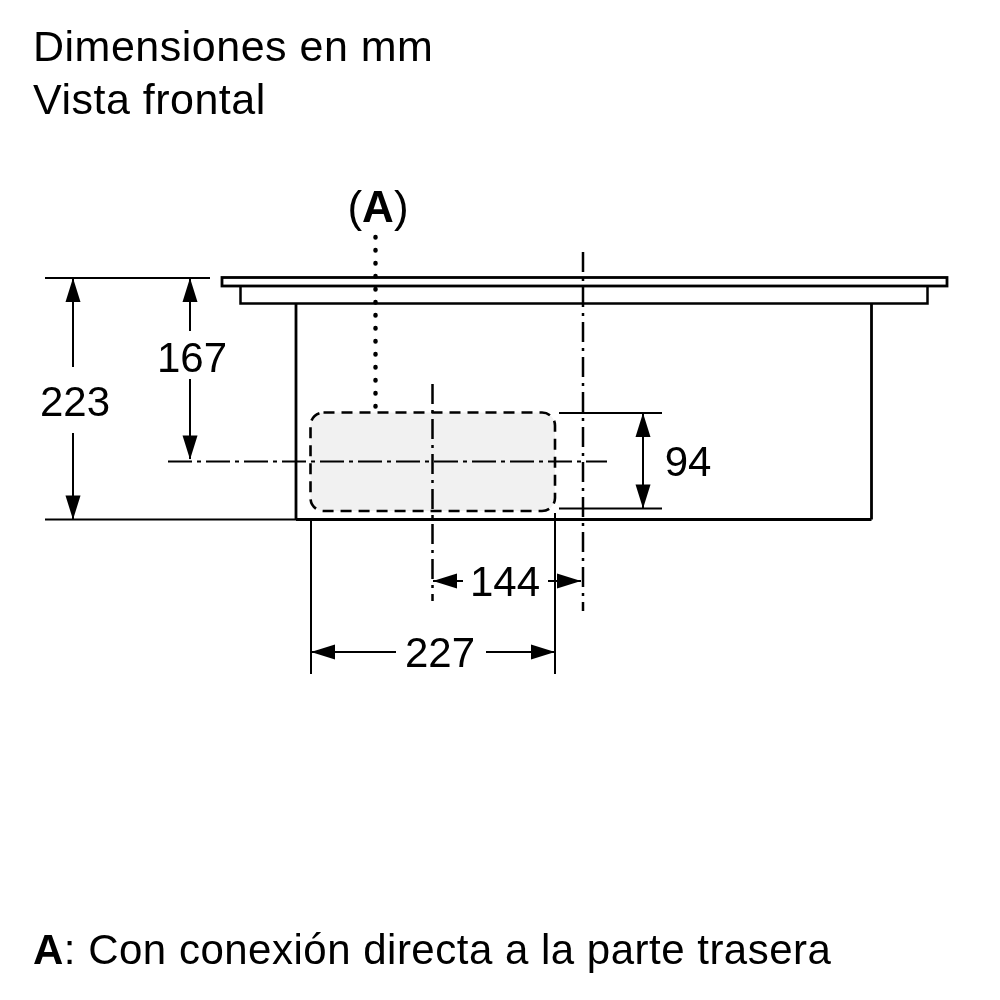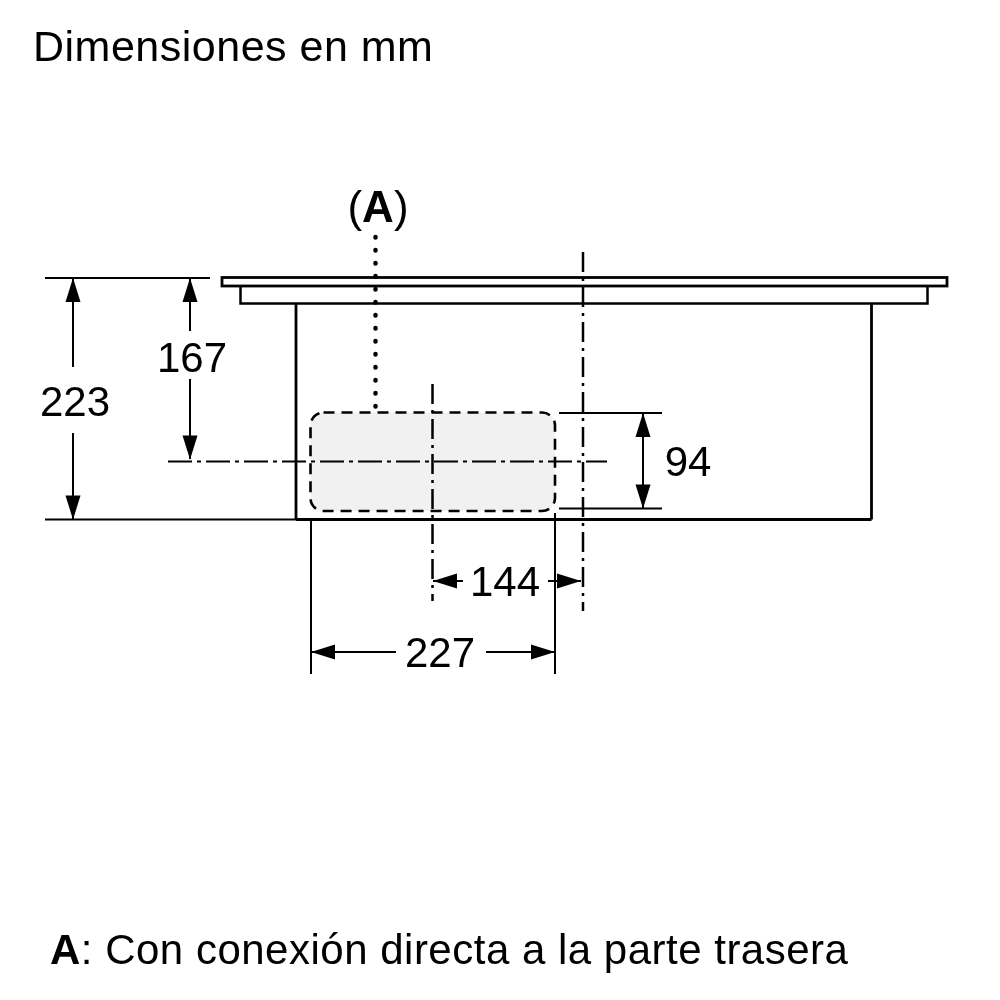--- a/index.html
+++ b/index.html
@@ -26,21 +26,21 @@
     color: #000;
     letter-spacing: 0.5px;
   }
   .diagram-svg {
     position: absolute;
     left: 0;
     top: 0;
   }
   .footnote {
     position: absolute;
-    left: 50px;
+    left: 33px;
     top: 926px;
     font-size: 42px;
     color: #000;
     letter-spacing: 0.5px;
     white-space: nowrap;
   }
   .footnote .key {
     font-weight: bold;
   }
   .dim-text {
@@ -57,20 +57,21 @@
     font-weight: bold;
   }
 </style>
 </head>
 <body>
 
 <div class="page">
 
   <div class="title-block">
     <div>Dimensiones en mm</div>
+    <div>Vista frontal</div>
   </div>
 
   <svg class="diagram-svg" width="1000" height="1000" viewBox="0 0 1000 1000">
 
     <text class="marker-text" x="378" y="222" text-anchor="middle"><tspan>(</tspan><tspan class="bold">A</tspan><tspan>)</tspan></text>
 
     <line x1="375.5" y1="237" x2="375.5" y2="444" stroke="#000" stroke-width="4.5" stroke-linecap="round" stroke-dasharray="0.5 12.5"></line>
 
     <rect x="222" y="277.5" width="725" height="8.5" fill="none" stroke="#000" stroke-width="2.8"></rect>
 

